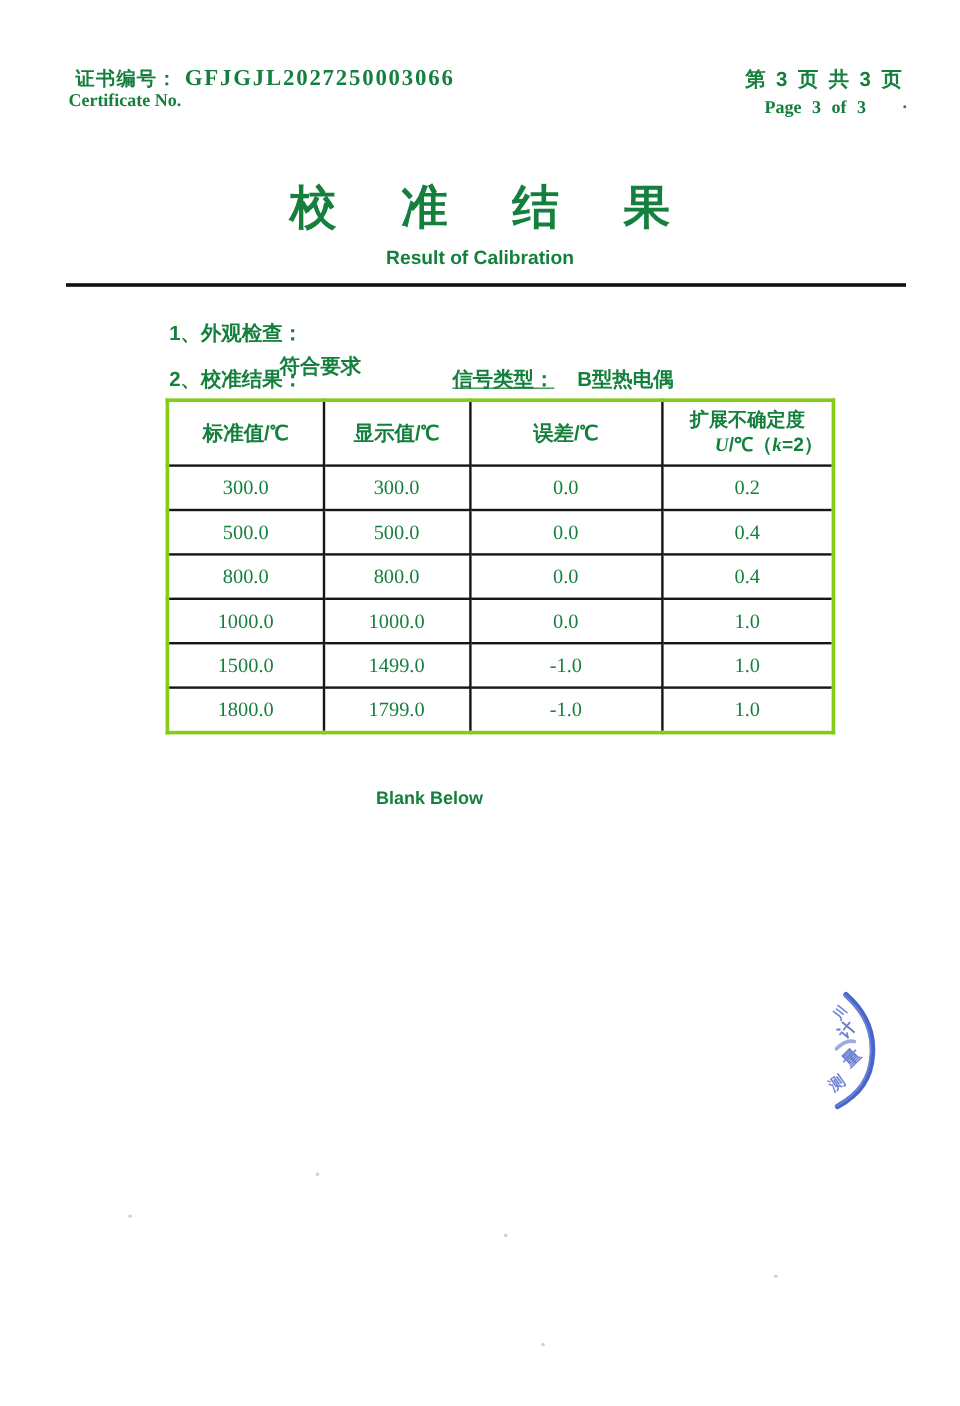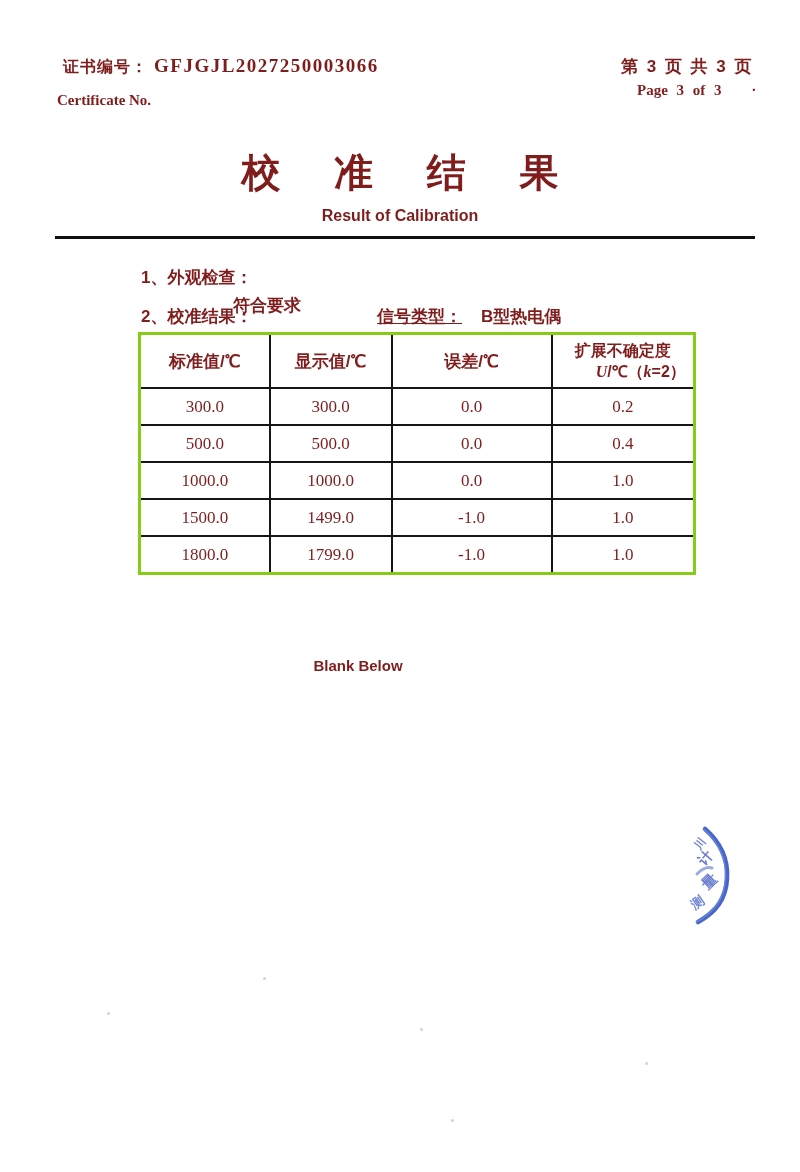--- a/index.html
+++ b/index.html
@@ -1,26 +1,26 @@
 <!DOCTYPE html>
 <html><head>
 <meta charset="utf-8">
 <style>
   html,body{margin:0;padding:0;background:#ffffff;}
   .page{position:relative;width:800px;height:1172px;background:#ffffff;overflow:hidden;
-        font-family:"Liberation Sans",sans-serif;color:#7f1d1d;}
+        font-family:"Liberation Sans",sans-serif;color:#15803d;}
   .abs{position:absolute;white-space:nowrap;}
   .zh{font-family:"Liberation Sans",sans-serif;}
   .ser{font-family:"Liberation Serif",serif;}
 
   
   .cert-line{left:63px;top:55px;}
   .cert-label{font-size:16px;font-weight:700;letter-spacing:1px;}
   .cert-num{font-family:"Liberation Serif",serif;font-size:19px;font-weight:700;letter-spacing:1.5px;margin-left:6px;}
-  .cert-en{left:57px;top:92px;font-size:15px;font-weight:700;}
+  .cert-en{left:57px;top:76px;font-size:15px;font-weight:700;}
   .page-zh{left:621px;top:55px;font-size:17px;font-weight:700;letter-spacing:2px;}
   .page-en{left:637px;top:82px;font-size:15px;font-weight:700;word-spacing:5px;}
   .page-period{left:752px;top:78px;font-size:15px;font-weight:700;}
 
   
   .title-zh{left:0;right:0;top:146px;text-align:center;font-size:39px;font-weight:700;
             letter-spacing:0.55em;text-indent:0.55em;}
   .title-en{left:0;right:0;top:207px;text-align:center;font-size:16px;font-weight:700;}
   .rule{left:55px;top:236px;width:700px;height:3px;background:#111;}
 
@@ -105,20 +105,26 @@
           <td>0.0</td>
           <td>0.2</td>
     </tr>
     <tr>
       <td>500.0</td>
           <td>500.0</td>
           <td>0.0</td>
           <td>0.4</td>
     </tr>
     <tr>
+      <td>800.0</td>
+          <td>800.0</td>
+          <td>0.0</td>
+          <td>0.4</td>
+    </tr>
+    <tr>
       <td>1000.0</td>
           <td>1000.0</td>
           <td>0.0</td>
           <td>1.0</td>
     </tr>
     <tr>
       <td>1500.0</td>
           <td>1499.0</td>
           <td>-1.0</td>
           <td>1.0</td>

